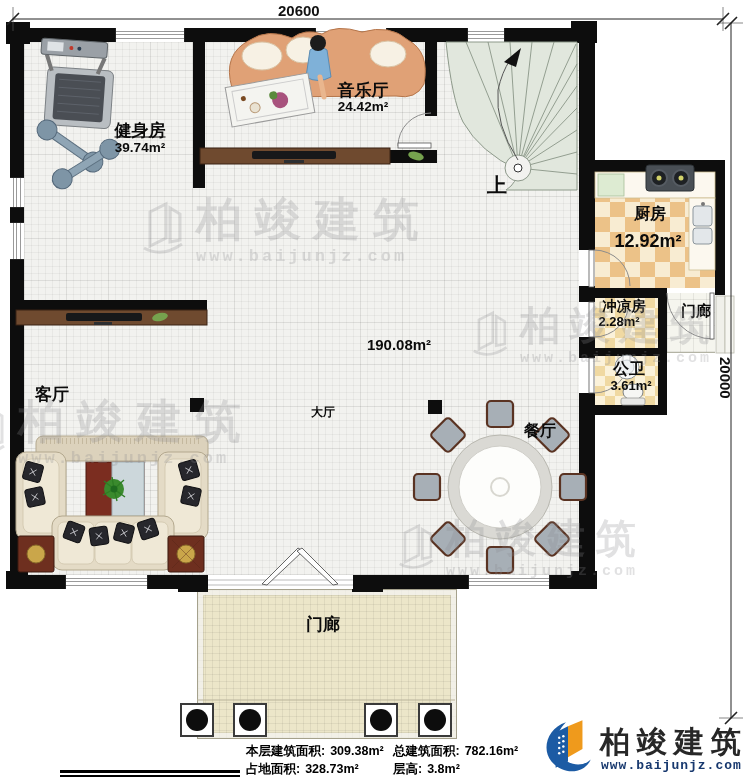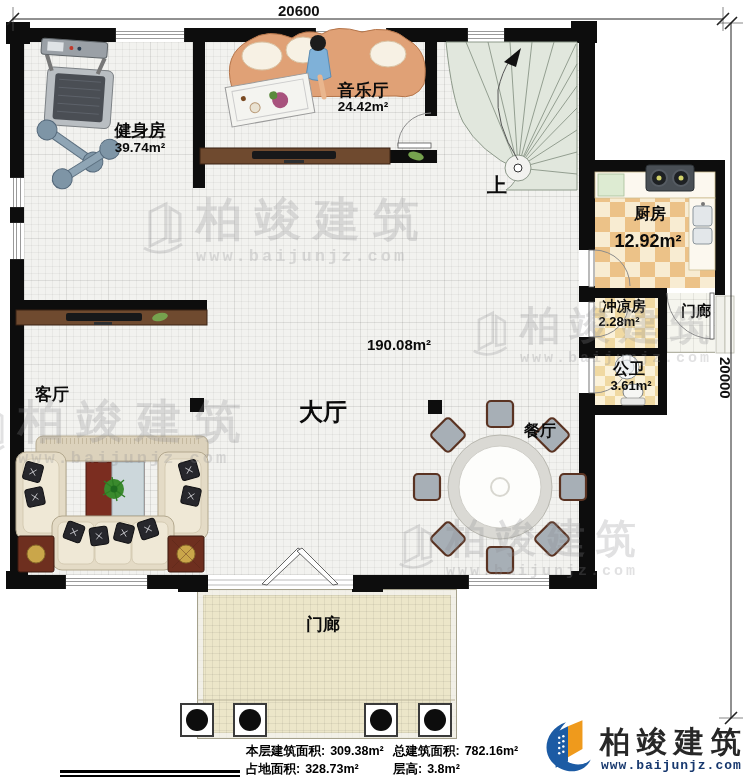--- a/index.html
+++ b/index.html
@@ -380,21 +380,21 @@
   <div class="lbl" style="left:363px;top:106px;font-size:13.5px;">24.42m²</div>
   <div class="lbl" style="left:497px;top:185px;font-size:20px;">上</div>
   <div class="lbl" style="left:650px;top:214px;font-size:16px;">厨房</div>
   <div class="lbl" style="left:648px;top:241px;font-size:18px;">12.92m²</div>
   <div class="lbl" style="left:624px;top:306px;font-size:14.5px;">冲凉房</div>
   <div class="lbl" style="left:619px;top:321px;font-size:13px;">2.28m²</div>
   <div class="lbl" style="left:696px;top:311px;font-size:15px;">门廊</div>
   <div class="lbl" style="left:629px;top:369px;font-size:16px;">公卫</div>
   <div class="lbl" style="left:631px;top:385px;font-size:13px;">3.61m²</div>
   <div class="lbl" style="left:399px;top:344px;font-size:15px;">190.08m²</div>
-  <div class="lbl" style="left:323px;top:412px;font-size:24px;">大厅</div>
+  <div class="lbl" style="left:323px;top:412px;font-size:12px;">大厅</div>
   <div class="lbl" style="left:52px;top:394px;font-size:17px;">客厅</div>
   <div class="lbl" style="left:540px;top:431px;font-size:16px;">餐厅</div>
   <div class="lbl" style="left:323px;top:624px;font-size:17px;">门廊</div>
 
   <div class="wm" style="left:142px;top:196px;">
     <svg width="44" height="58" viewBox="0 0 44 58">
       <path d="M8,50 V16 L24,8 V42 Z" fill="none" stroke="currentColor" stroke-width="3"></path>
       <path d="M28,46 V12 L38,18 V44 Z" fill="none" stroke="currentColor" stroke-width="3"></path>
       <path d="M2,52 Q20,62 40,48" stroke="currentColor" fill="none" stroke-width="3"></path>
     </svg>

